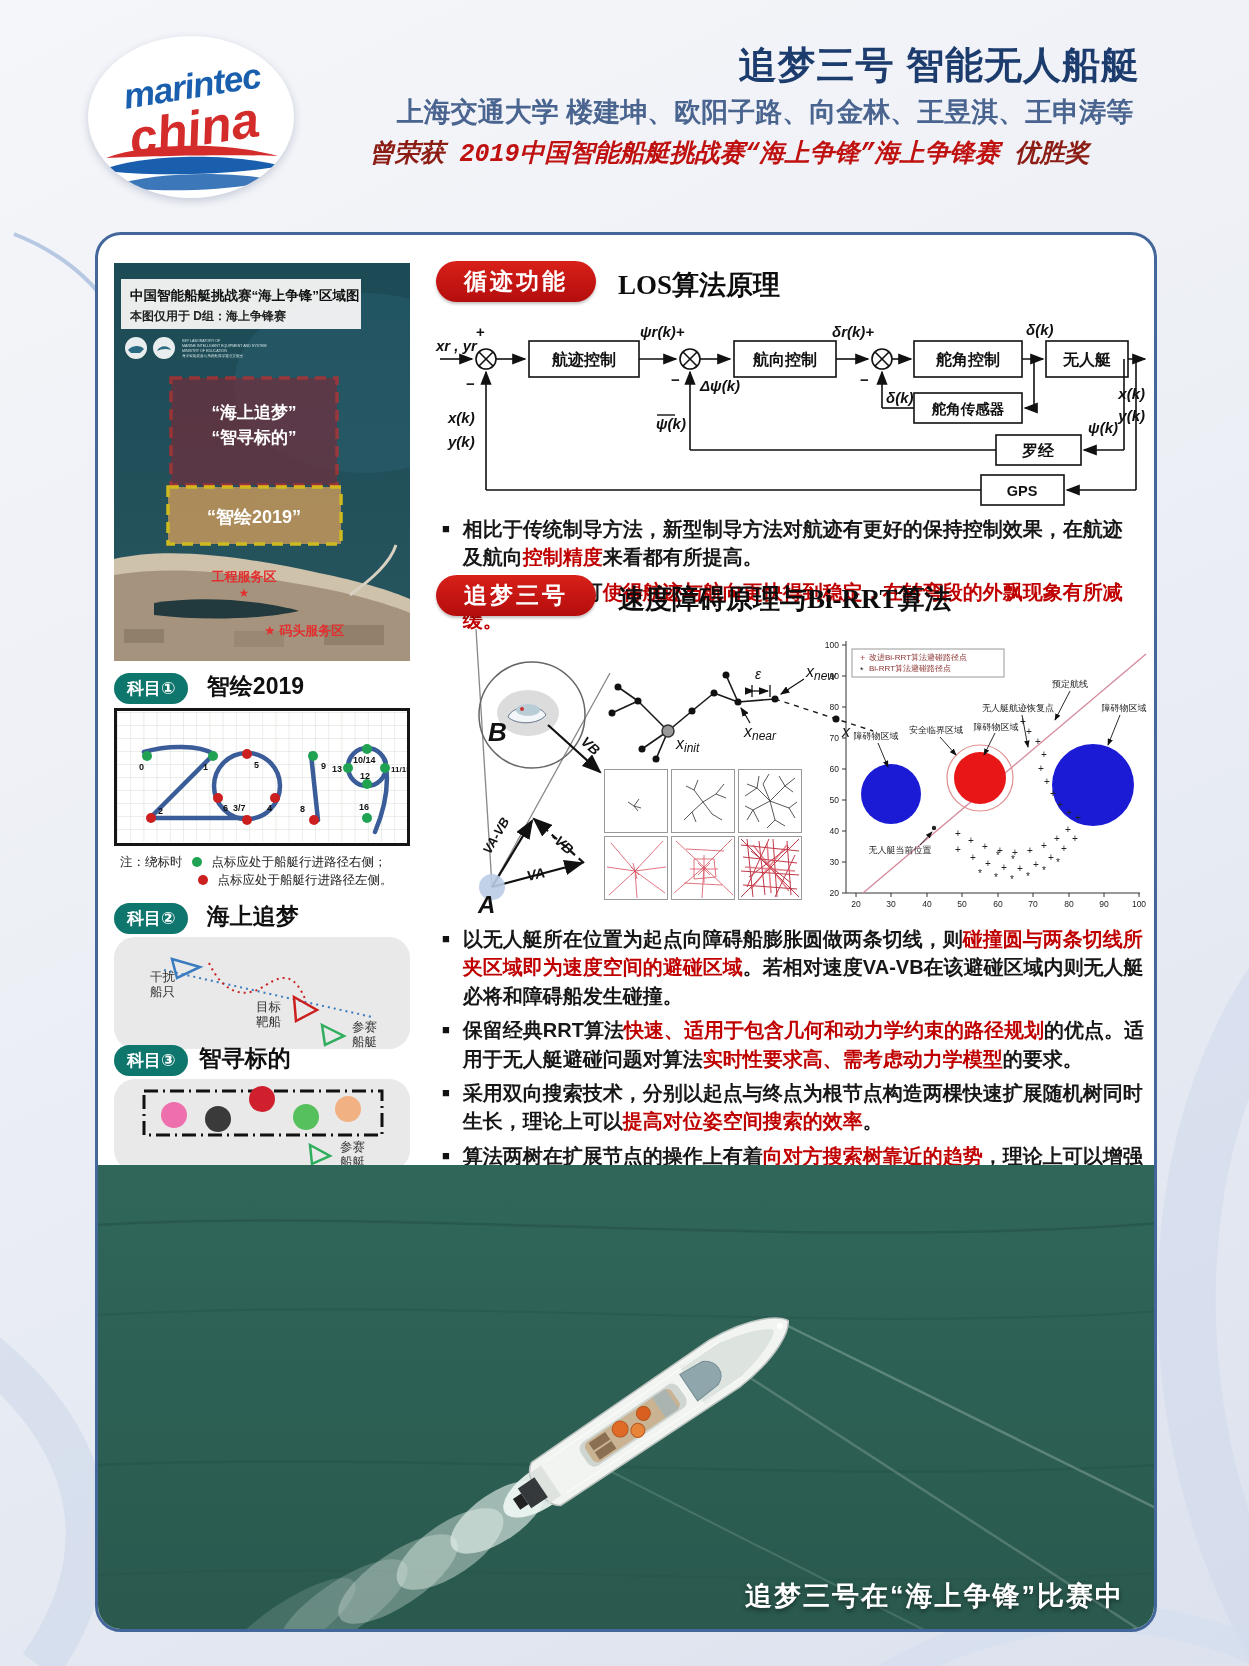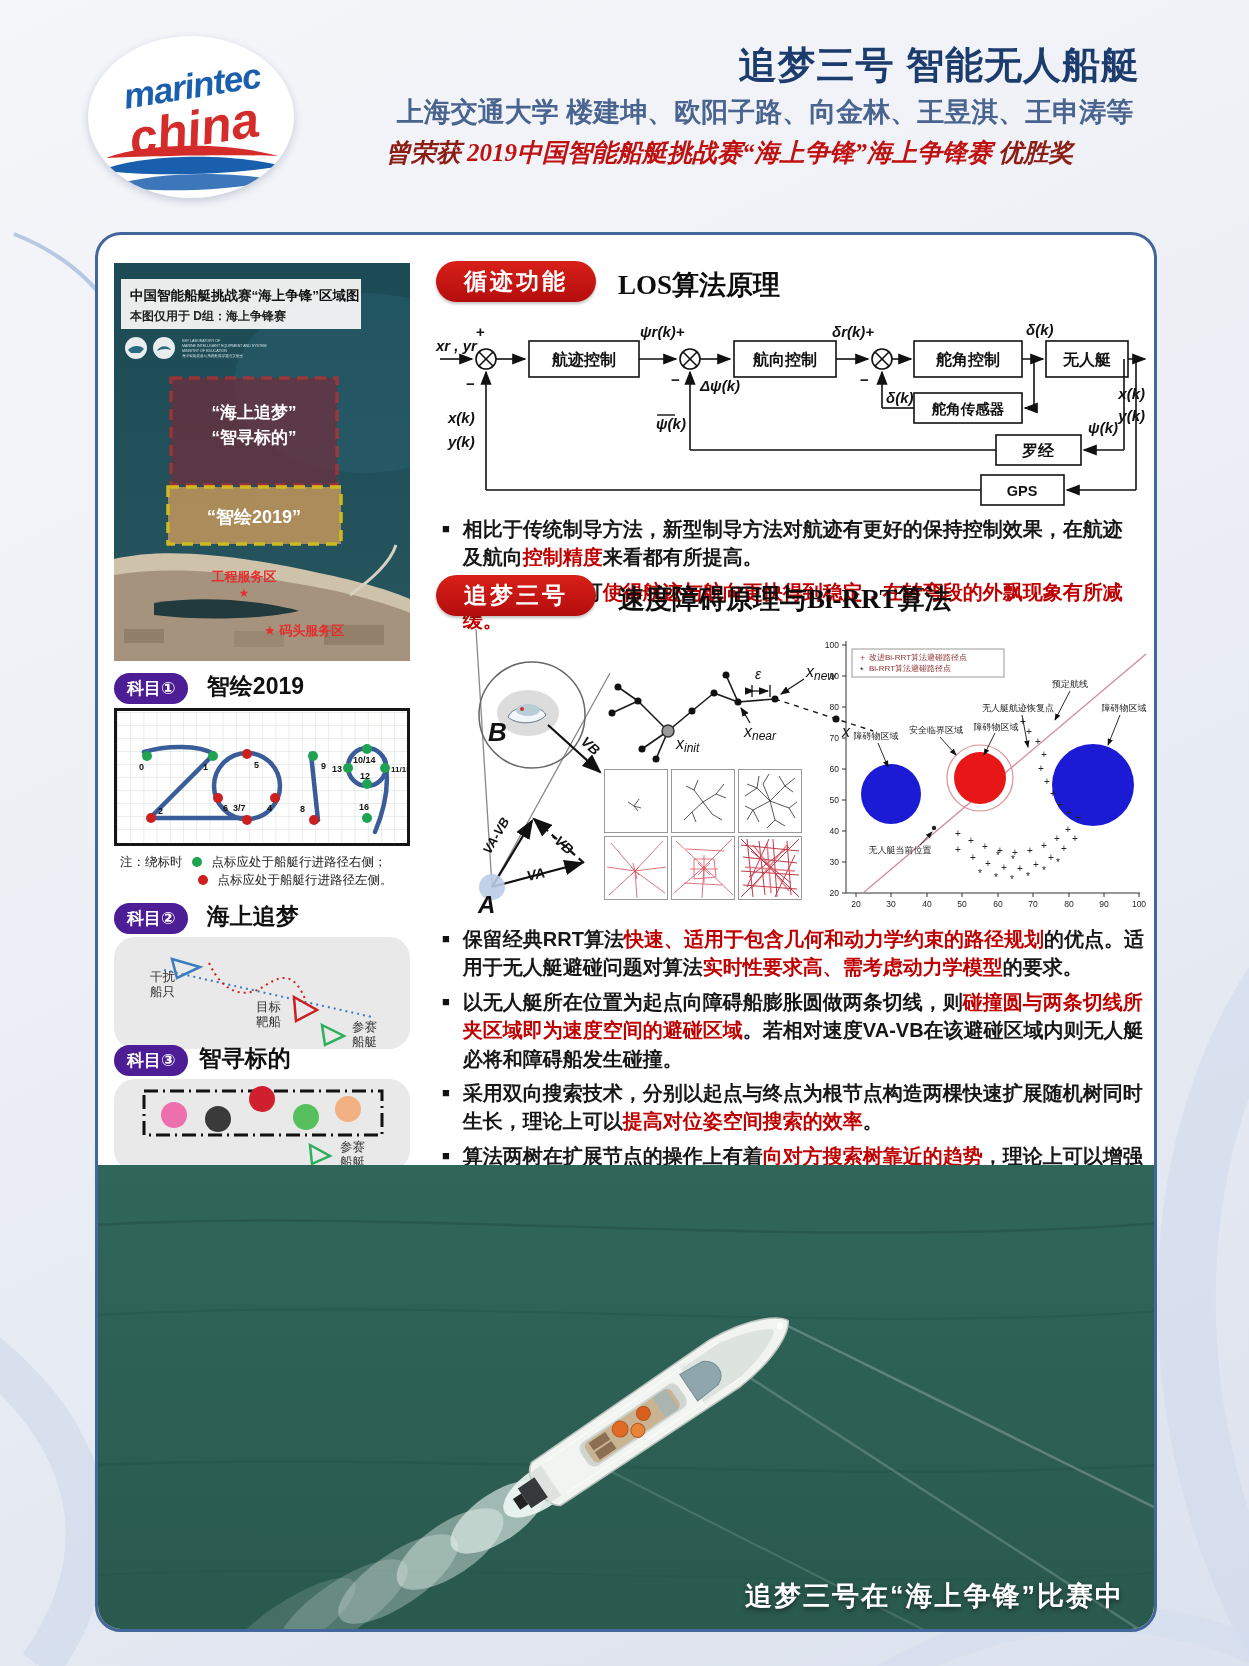--- a/index.html
+++ b/index.html
@@ -13,26 +13,26 @@
   .logo{left:88px;top:36px;width:206px;height:162px;background:#fff;border-radius:50%;
         box-shadow:0 3px 8px rgba(40,60,100,.22);overflow:hidden;}
   .logo .m1{position:absolute;left:14px;top:30px;width:180px;text-align:center;color:#1a5fae;
         font-style:italic;font-weight:bold;font-size:35px;transform:rotate(-9deg);letter-spacing:-1px;}
   .logo .m2{position:absolute;left:26px;top:64px;width:160px;text-align:center;color:#d42b2b;
         font-style:italic;font-weight:bold;font-size:50px;transform:rotate(-9deg);
         text-shadow:-2px 0 #fff,2px 0 #fff,0 -2px #fff,0 2px #fff;}
   .hd-title{left:430px;top:40px;width:710px;text-align:right;font-size:38px;font-weight:900;color:#1d3c6e;letter-spacing:1px;}
   .hd-authors{left:330px;top:94px;width:870px;text-align:center;font-size:27px;font-weight:bold;color:#49648f;}
   .hd-award{left:210px;width:1039px;text-align:center;font-size:25px;font-weight:bold;font-style:italic;
-        font-family:Liberation Serif, serif;}
+        font-family:Liberation Mono, monospace;}
   .aw-dark{color:#8c1d15;} .aw-red{color:#c01111;}
   
   #panel{position:absolute;left:95px;top:232px;width:1062px;height:1400px;background:#fff;
         border:3px solid #44679b;border-radius:26px;overflow:hidden;box-sizing:border-box;}
-  .kpill{display:inline-block;background:#4c1d95;color:#fff;border-radius:16px;
+  .kpill{display:inline-block;background:#0f766e;color:#fff;border-radius:16px;
         font-size:17px;font-weight:bold;padding:4px 13px;}
   .ktitle{font-size:23px;font-weight:800;color:#101010;}
   .fbadge{background:linear-gradient(#d82019,#b40d0d);color:#fff;border-radius:21px;
         text-align:center;font-size:23px;font-weight:800;line-height:41px;letter-spacing:3px;
         box-shadow:0 2px 3px rgba(0,0,0,.25);}
   .fhead{font-family:"Liberation Serif","DejaVu Serif",serif;font-size:27px;font-weight:900;color:#0d0d0d;}
   .bullets{display:flex;flex-direction:column;gap:6px;}
   .bullet{display:flex;gap:13px;}
   .bullet:before{content:"■";font-size:13px;line-height:28px;color:#111;}
   .bullet p{margin:0;font-size:20px;line-height:1.42;font-weight:600;color:#171717;}
@@ -529,24 +529,24 @@
         <text x="210" y="86">无人艇航迹恢复点</text>
         <text x="128" y="108">安全临界区域</text>
         <text x="188" y="105">障碍物区域</text>
         <text x="68" y="114">障碍物区域</text>
         <text x="92" y="228">无人艇当前位置</text>
       </g>
     </svg>
 
     <div class="abs bullets" style="left:344px;top:690px;width:706px">
       <div class="bullet">
-          <p><span>保留经典RRT算法</span><span class="red">快速、适用于包含几何和动力学约束的路径规划</span><span>的优点。适用于无人艇避碰问题对算法</span><span class="red">实时性要求高、需考虑动力学模型</span><span>的要求。</span></p>
+          <p><span>以无人艇所在位置为起点向障碍船膨胀圆做两条切线，则</span><span class="red">碰撞圆与两条切线所夹区域即为速度空间的避碰区域</span><span>。若相对速度VA-VB在该避碰区域内则无人艇必将和障碍船发生碰撞。</span></p>
         </div>
       <div class="bullet">
-          <p><span>以无人艇所在位置为起点向障碍船膨胀圆做两条切线，则</span><span class="red">碰撞圆与两条切线所夹区域即为速度空间的避碰区域</span><span>。若相对速度VA-VB在该避碰区域内则无人艇必将和障碍船发生碰撞。</span></p>
+          <p><span>保留经典RRT算法</span><span class="red">快速、适用于包含几何和动力学约束的路径规划</span><span>的优点。适用于无人艇避碰问题对算法</span><span class="red">实时性要求高、需考虑动力学模型</span><span>的要求。</span></p>
         </div>
       <div class="bullet">
           <p><span>采用双向搜索技术，分别以起点与终点为根节点构造两棵快速扩展随机树同时生长，理论上可以</span><span class="red">提高对位姿空间搜索的效率</span><span>。</span></p>
         </div>
       <div class="bullet">
           <p><span>算法两树在扩展节点的操作上有着</span><span class="red">向对方搜索树靠近的趋势</span><span>，理论上可以增强搜索的目的性，降低路径规划时间。</span></p>
         </div>
     </div>
 
     <div class="abs" style="left:0;top:930px;width:1062px;height:467px">

